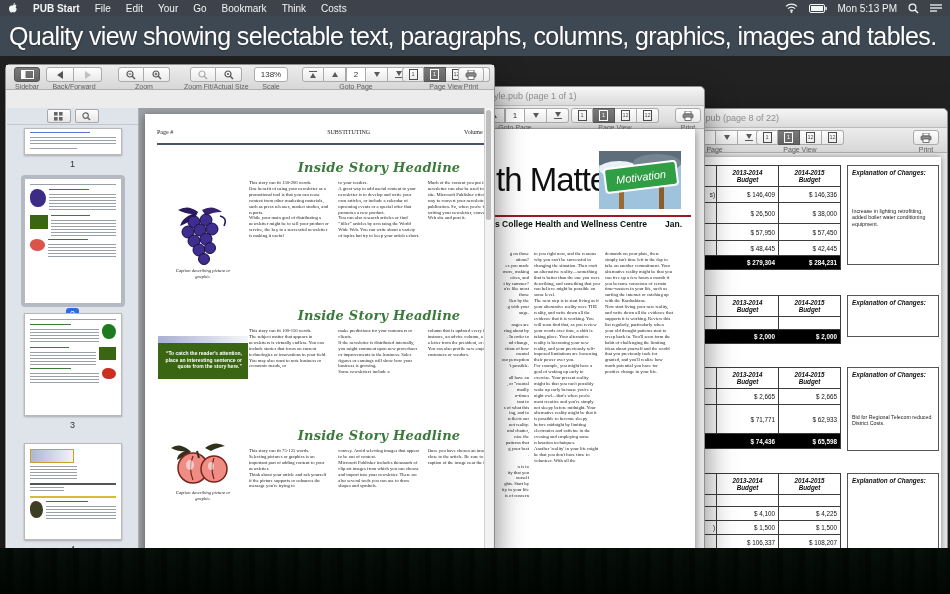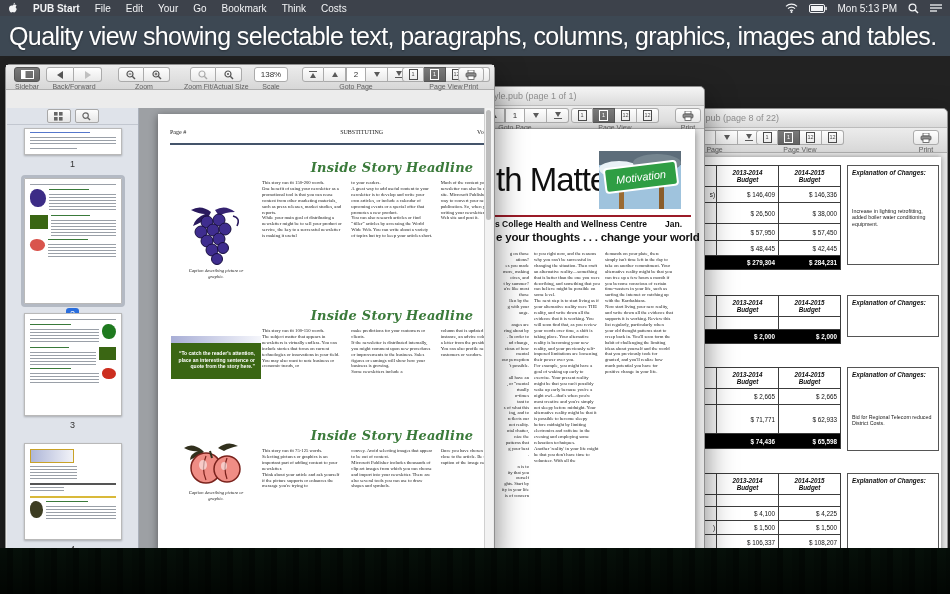--- a/index.html
+++ b/index.html
@@ -389,21 +389,20 @@
         <rect x="20" y="30" width="5" height="28" fill="#9a6a33"></rect>
         <rect x="60" y="30" width="5" height="28" fill="#8a5d2b"></rect>
         <g transform="rotate(-7 41 26)">
           <rect x="6" y="14" width="72" height="24" rx="3" fill="#2f9e44" stroke="#fff" stroke-width="2"></rect>
           <text x="42" y="30" text-anchor="middle" font-size="11" fill="#fff" font-family="Liberation Sans, sans-serif" font-style="italic">Motivation</text>
         </g>
       </svg>
       <div class="redline" style="left:40px;top:86px;width:286px;"></div>
       <div class="subt" style="left:128px;top:90px;">'s College Health and Wellness Centre</div>
       <div class="subt" style="left:300px;top:90px;">Jan.</div>
-      <div class="hm-head" style="left:131px;top:102px;">e your thoughts . . . change your world</div>
       <div class="mcol" style="left:60px;top:122px;width:104px;text-align:right;">g on those
 ations?
 es you made
 more, making
 oices, and
 t by summer?
 u're like most
 those
 llen by the
 g with your
@@ -663,21 +662,21 @@
                   <div class="tl" style="height:3px;width:60%;background:repeating-linear-gradient(#3a7a3a 0 1px,transparent 1px 3px);"></div>
                   <div class="tl" style="height:15px;margin-top:2px;"></div>
                 </div>
               </div>
           </div>
           <div class="tnum"><span>4</span></div>
         </div>
       </div>
 
       <div class="main-doc">
-        <div class="page" style="left:19px;top:6px;width:374px;height:437px;">
+        <div class="page" style="left:6px;top:6px;width:374px;height:437px;">
           <div class="np-head">
             <span>Page #</span>
             <span style="margin-left:60px;">SUBSTITUTING</span>
             <span>Volume 1, Issue 1</span>
           </div>
           <div class="np-rule"></div>
 
           <div class="story" style="top:46px;">
             <div class="fig">
               <svg style="margin-top:44px;" width="70" height="62" viewBox="0 0 70 62">

